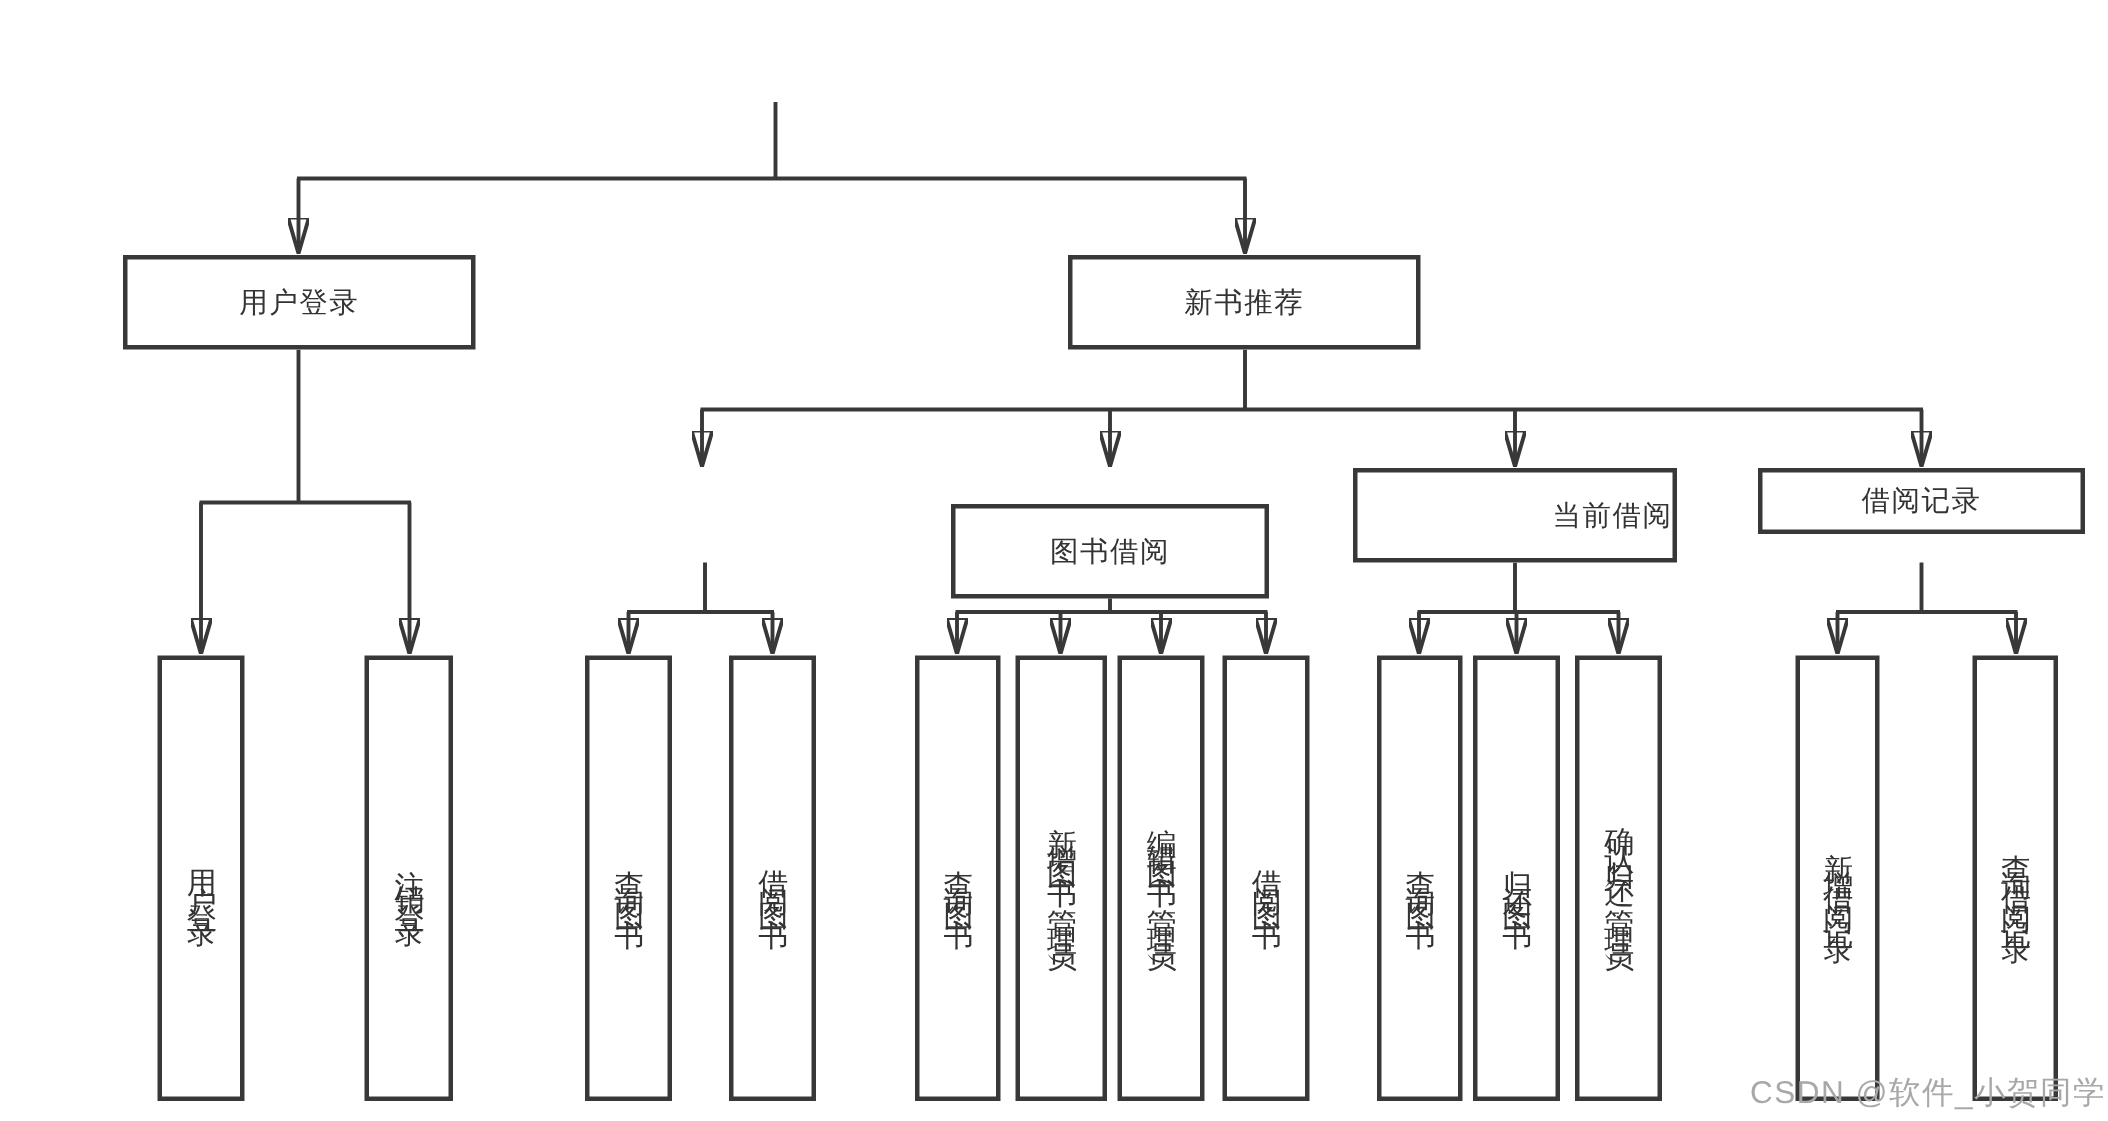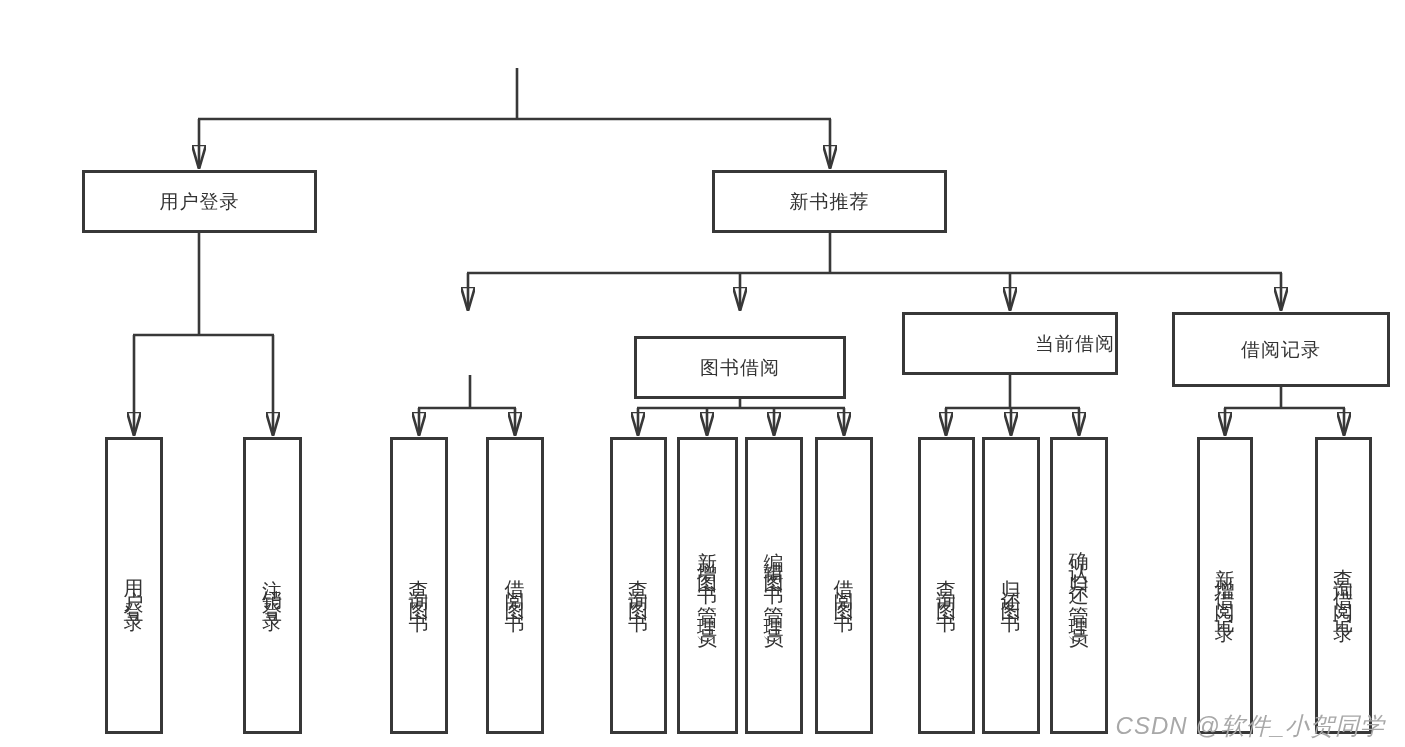--- a/index.html
+++ b/index.html
@@ -34,27 +34,26 @@
     writing-mode:vertical-rl;
     text-orientation:mixed;
     font-size:20px;
     letter-spacing:11px;
     line-height:1;
     color:var(--text);
     white-space:nowrap;
   }
   .watermark{
     position:absolute;
-    right:20px;bottom:5px;
-    font-size:24px;
+    right:1px;bottom:5px;
+    font-size:21px;
     letter-spacing:1px;
     color:var(--watermark);
     z-index:5;
     white-space:nowrap;
-    font-style:italic;
   }
 </style>
 </head>
 <body>
 
 <div class="stage">
 
   <svg class="connectors" width="1405" height="747" viewBox="0 0 1405 747" xmlns="http://www.w3.org/2000/svg">
     <defs>
       <marker id="arrow" markerUnits="userSpaceOnUse" markerWidth="24" markerHeight="14" viewBox="0 0 24 14" refX="23" refY="7" orient="auto">
@@ -103,21 +102,21 @@
   <div class="box hbox" style="left:712px;top:170px;width:235px;height:63px;">
     <span>新书推荐</span>
   </div>
 
   <div class="box hbox" style="left:634px;top:312px;width:212px;height:63px;margin-top:24px;">
     <span>图书借阅</span>
   </div>
   <div class="box hbox" style="left:902px;top:312px;width:216px;height:63px;justify-content:flex-end;">
     <span>当前借阅</span>
   </div>
-  <div class="box hbox" style="left:1172px;top:312px;width:218px;height:75px;">
+  <div class="box hbox" style="left:1172px;top:312px;width:218px;height:44px;">
     <span>借阅记录</span>
   </div>
 
   <div class="box vbox" style="left:105px;top:437px;width:58px;height:297px;">
     <span>用户登录</span>
   </div>
   <div class="box vbox" style="left:243px;top:437px;width:59px;height:297px;">
     <span>注销登录</span>
   </div>
   <div class="box vbox" style="left:390px;top:437px;width:58px;height:297px;">

